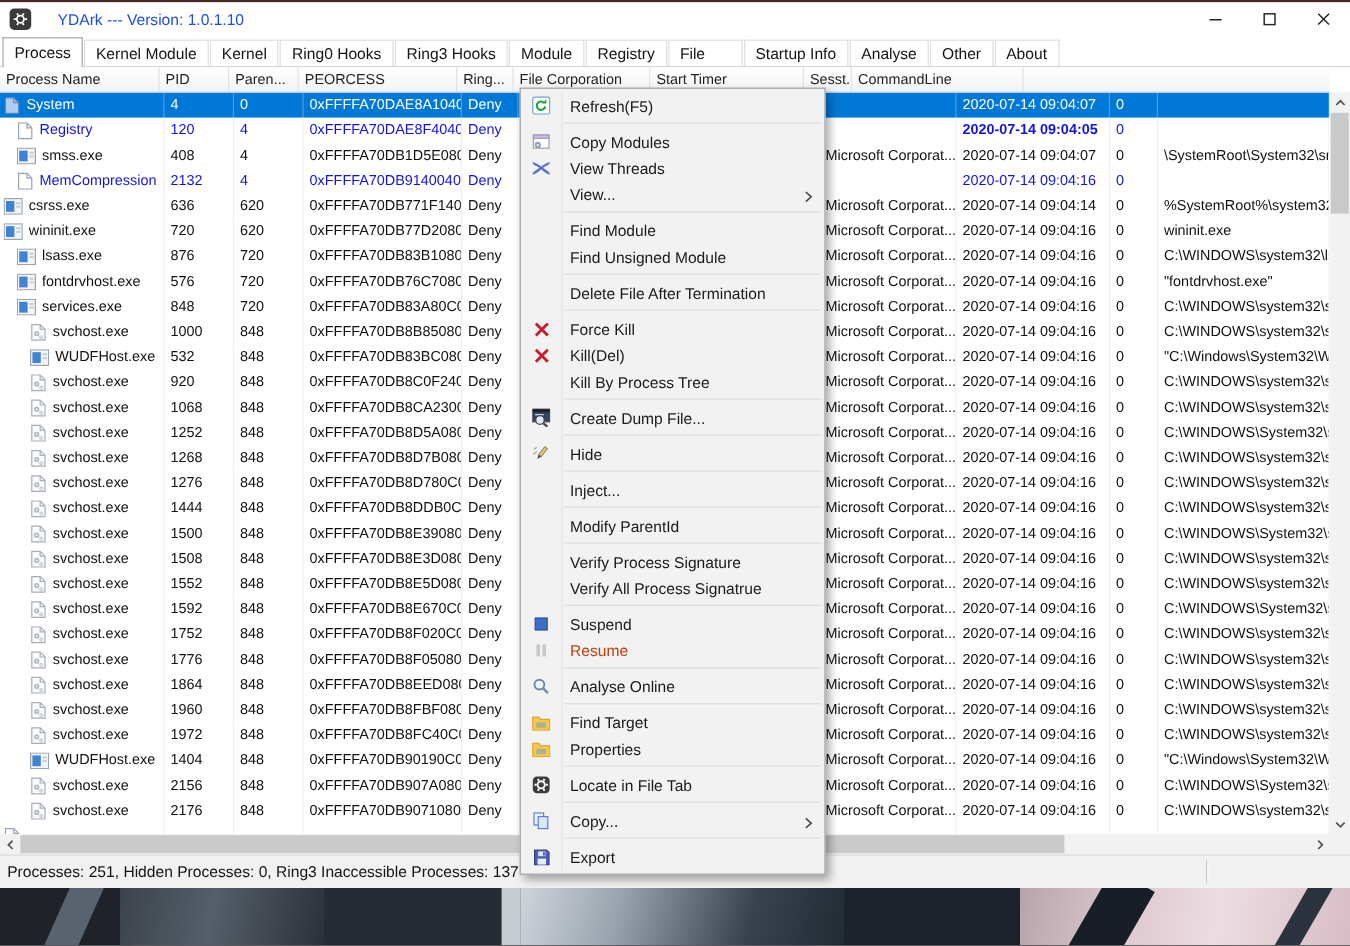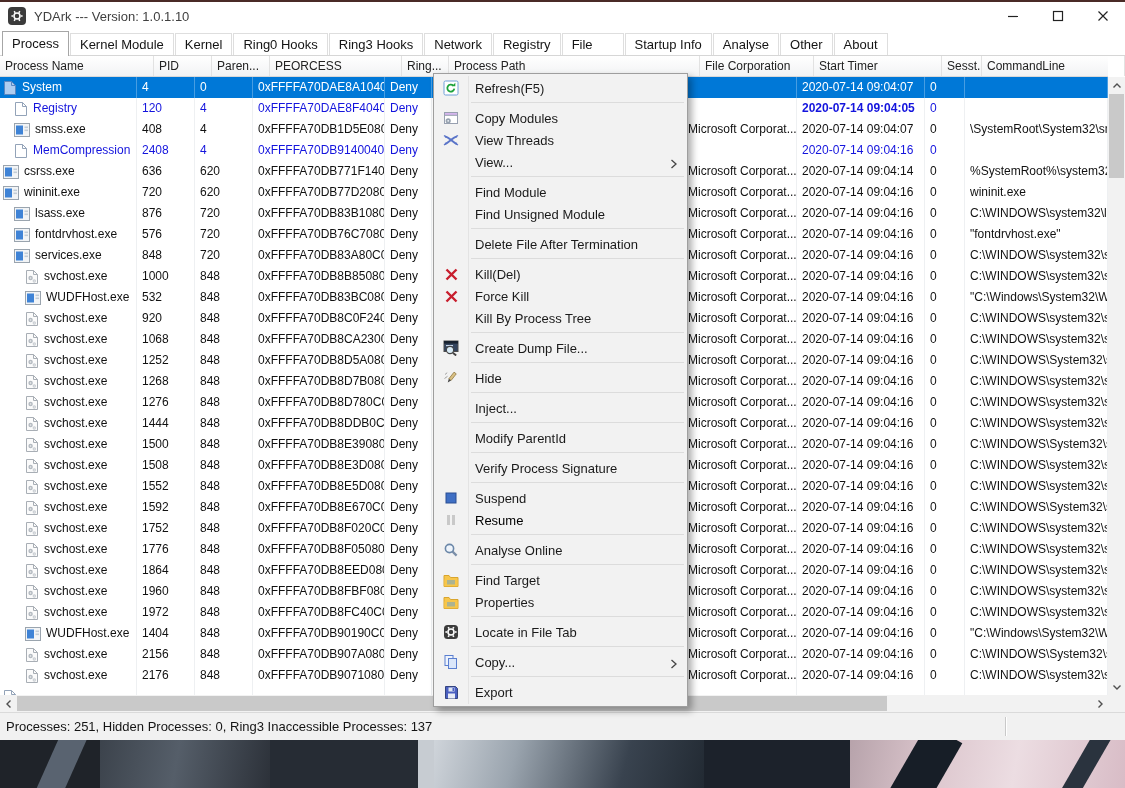--- a/index.html
+++ b/index.html
@@ -3,21 +3,21 @@
 <meta charset="utf-8">
 <style>
   html,body{margin:0;padding:0;background:#000;}
   #screen{position:relative;width:1125px;height:788px;overflow:hidden;background:#fff;
           font-family:"Liberation Sans",sans-serif;-webkit-font-smoothing:antialiased;}
   
   .top-strip{position:absolute;left:0;top:0;width:1125px;height:2px;background:#4a2a26;}
   
   .titlebar{position:absolute;left:0;top:2px;width:1125px;height:28px;background:#fff;display:flex;align-items:center;}
   .app-icon{width:18px;height:18px;margin-left:8px;border-radius:4px;background:#3b3b3b;display:flex;align-items:center;justify-content:center;flex:0 0 auto;}
-  .title-text{margin-left:8px;font-size:13px;color:#404040;white-space:nowrap;}
+  .title-text{margin-left:22px;font-size:13px;color:#1d4ed8;white-space:nowrap;}
   .win-controls{position:absolute;right:0;top:0;height:28px;display:flex;}
   .win-btn{width:45px;height:28px;display:flex;align-items:center;justify-content:center;cursor:default;}
   
   .tabstrip{position:absolute;left:0;top:30px;width:1125px;height:26px;background:#fff;border-bottom:1px solid #d6d6d6;display:flex;align-items:flex-end;padding-left:2px;box-sizing:border-box;}
   .tab{height:21px;line-height:21px;padding:0 9px;font-size:13px;color:#141414;background:#fff;border:1px solid #dedede;border-bottom:none;margin-right:1px;white-space:nowrap;}
   .tab.active{height:24px;line-height:24px;border-color:#a6a6a6;position:relative;z-index:2;margin-bottom:-1px;background:#fff;}
   .tab.wide{padding-right:30px;}
   
   .lheader{position:absolute;left:0;top:56px;width:1108px;height:21px;display:flex;background:linear-gradient(#ffffff,#f2f3f4);border-bottom:1px solid #d9d9d9;box-sizing:border-box;}
   .hcell{font-size:12px;color:#222;line-height:20px;padding-left:5px;border-right:1px solid #e2e2e2;box-sizing:border-box;overflow:hidden;white-space:nowrap;flex:0 0 auto;}
@@ -42,21 +42,21 @@
   .status-div{position:absolute;left:1005px;top:717px;width:1px;height:19px;background:#c9c9c9;box-shadow:1px 0 0 #ffffff;}
   
   .wallpaper{position:absolute;left:0;top:740px;width:1125px;height:48px;background:#191c22;overflow:hidden;}
   .wp{position:absolute;}
   
   .menu{position:absolute;left:433px;top:73px;width:255px;background:#f2f2f2;border:1px solid #9e9e9e;box-shadow:4px 4px 7px rgba(0,0,0,.32);padding:3px 0;z-index:10;box-sizing:border-box;}
   .menu::before{content:"";position:absolute;left:34px;top:2px;bottom:2px;width:1px;background:#e3e3e3;}
   .menu-item{height:22px;display:flex;align-items:center;font-size:13px;color:#1a1a1a;position:relative;}
   .menu-item .micon{width:34px;display:flex;align-items:center;justify-content:center;flex:0 0 auto;}
   .menu-item .mlabel{padding-left:7px;white-space:nowrap;}
-  .menu-item.disabled{color:#000000;}
+  .menu-item.disabled{color:#c2410c;}
   .menu-sep{height:1px;background:#dcdcdc;margin:3px 3px 4px 37px;}
   .sub-arrow{position:absolute;right:9px;top:6px;}
   
   .watermark{position:absolute;left:468px;top:348px;width:230px;text-align:center;z-index:20;pointer-events:none;}
   .wm-title{font-size:45px;font-weight:bold;color:rgba(50,50,50,.5);letter-spacing:1px;line-height:1;}
   .wm-url{font-size:15px;font-weight:bold;color:rgba(125,125,125,.55);letter-spacing:3px;margin-top:4px;}
 </style>
 </head>
 <body>
 
@@ -97,36 +97,35 @@
         </div>
       </div>
   </div>
 
   <div class="tabstrip" id="tabstrip">
       <div class="tab active">Process</div>
       <div class="tab">Kernel Module</div>
       <div class="tab">Kernel</div>
       <div class="tab">Ring0 Hooks</div>
       <div class="tab">Ring3 Hooks</div>
-      <div class="tab">Network</div>
+      <div class="tab">Module</div>
       <div class="tab">Registry</div>
       <div class="tab wide">File</div>
       <div class="tab">Startup Info</div>
       <div class="tab">Analyse</div>
       <div class="tab">Other</div>
       <div class="tab">About</div>
     </div>
 
   <div class="lheader" id="lheader">
-      <div class="hcell" style="width: 154px;">Process Name</div>
+      <div class="hcell" style="width: 133px;">Process Name</div>
       <div class="hcell" style="width: 58px;">PID</div>
       <div class="hcell" style="width: 58px;">Paren...</div>
       <div class="hcell" style="width: 132px;">PEORCESS</div>
       <div class="hcell" style="width: 47px;">Ring...</div>
-      <div class="hcell" style="width: 251px;">Process Path</div>
       <div class="hcell" style="width: 114px;">File Corporation</div>
       <div class="hcell" style="width: 128px;">Start Timer</div>
       <div class="hcell" style="width: 40px;">Sesst...</div>
       <div class="hcell" style="width: 143px;">CommandLine</div>
     </div>
 
   <div class="rows" id="rows">
       <div class="row selected">
         <div class="cell name-cell" style="width: 137px; padding-left: 3px;">
           <span class="picon">
@@ -192,21 +191,21 @@
       <div class="row blue">
         <div class="cell name-cell" style="width: 137px; padding-left: 14px;">
           <span class="picon">
             <svg width="14" height="16" viewBox="0 0 14 16">
               <path d="M1.5 1.5h7l4 4v9h-11z" fill="#ffffff" stroke="#93a3b8"></path>
               <path d="M8.5 1.5v4h4" fill="none" stroke="#93a3b8"></path>
             </svg>
           </span>
           <span>MemCompression</span>
         </div>
-        <div class="cell" style="width: 58px;">2408</div>
+        <div class="cell" style="width: 58px;">2132</div>
         <div class="cell" style="width: 58px;">4</div>
         <div class="cell" style="width: 132px;">0xFFFFA70DB9140040</div>
         <div class="cell" style="width: 47px;">Deny</div>
         <div class="cell" style="width: 251px;"></div>
         <div class="cell" style="width: 114px;"></div>
         <div class="cell" style="width: 128px;">2020-07-14 09:04:16</div>
         <div class="cell" style="width: 40px;">0</div>
         <div class="cell" style="width: 143px;"></div>
       </div>
       <div class="row">
@@ -917,29 +916,29 @@
         <span class="micon"></span>
         <span class="mlabel">Delete File After Termination</span>
       </div>
       <div class="menu-sep"></div>
       <div class="menu-item">
         <span class="micon">
           <svg width="15" height="15" viewBox="0 0 15 15">
             <path d="M2.5 2.5l10 10M12.5 2.5l-10 10" stroke="#c81e2e" stroke-width="2.4"></path>
           </svg>
         </span>
-        <span class="mlabel">Kill(Del)</span>
+        <span class="mlabel">Force Kill</span>
       </div>
       <div class="menu-item">
         <span class="micon">
           <svg width="15" height="15" viewBox="0 0 15 15">
             <path d="M2.5 2.5l10 10M12.5 2.5l-10 10" stroke="#c81e2e" stroke-width="2.4"></path>
           </svg>
         </span>
-        <span class="mlabel">Force Kill</span>
+        <span class="mlabel">Kill(Del)</span>
       </div>
       <div class="menu-item">
         <span class="micon"></span>
         <span class="mlabel">Kill By Process Tree</span>
       </div>
       <div class="menu-sep"></div>
       <div class="menu-item">
         <span class="micon">
           <svg width="16" height="16" viewBox="0 0 16 16">
             <rect x="1" y="1" width="14" height="10.5" fill="#33445e" stroke="#4c4c4c"></rect>
@@ -971,20 +970,24 @@
       </div>
       <div class="menu-sep"></div>
       <div class="menu-item">
         <span class="micon"></span>
         <span class="mlabel">Modify ParentId</span>
       </div>
       <div class="menu-sep"></div>
       <div class="menu-item">
         <span class="micon"></span>
         <span class="mlabel">Verify Process Signature</span>
+      </div>
+      <div class="menu-item">
+        <span class="micon"></span>
+        <span class="mlabel">Verify All Process Signatrue</span>
       </div>
       <div class="menu-sep"></div>
       <div class="menu-item">
         <span class="micon">
           <svg width="14" height="14" viewBox="0 0 14 14">
             <rect x="2" y="2" width="10" height="10" fill="#3f6fc4" stroke="#2b4f93"></rect>
           </svg>
         </span>
         <span class="mlabel">Suspend</span>
       </div>

